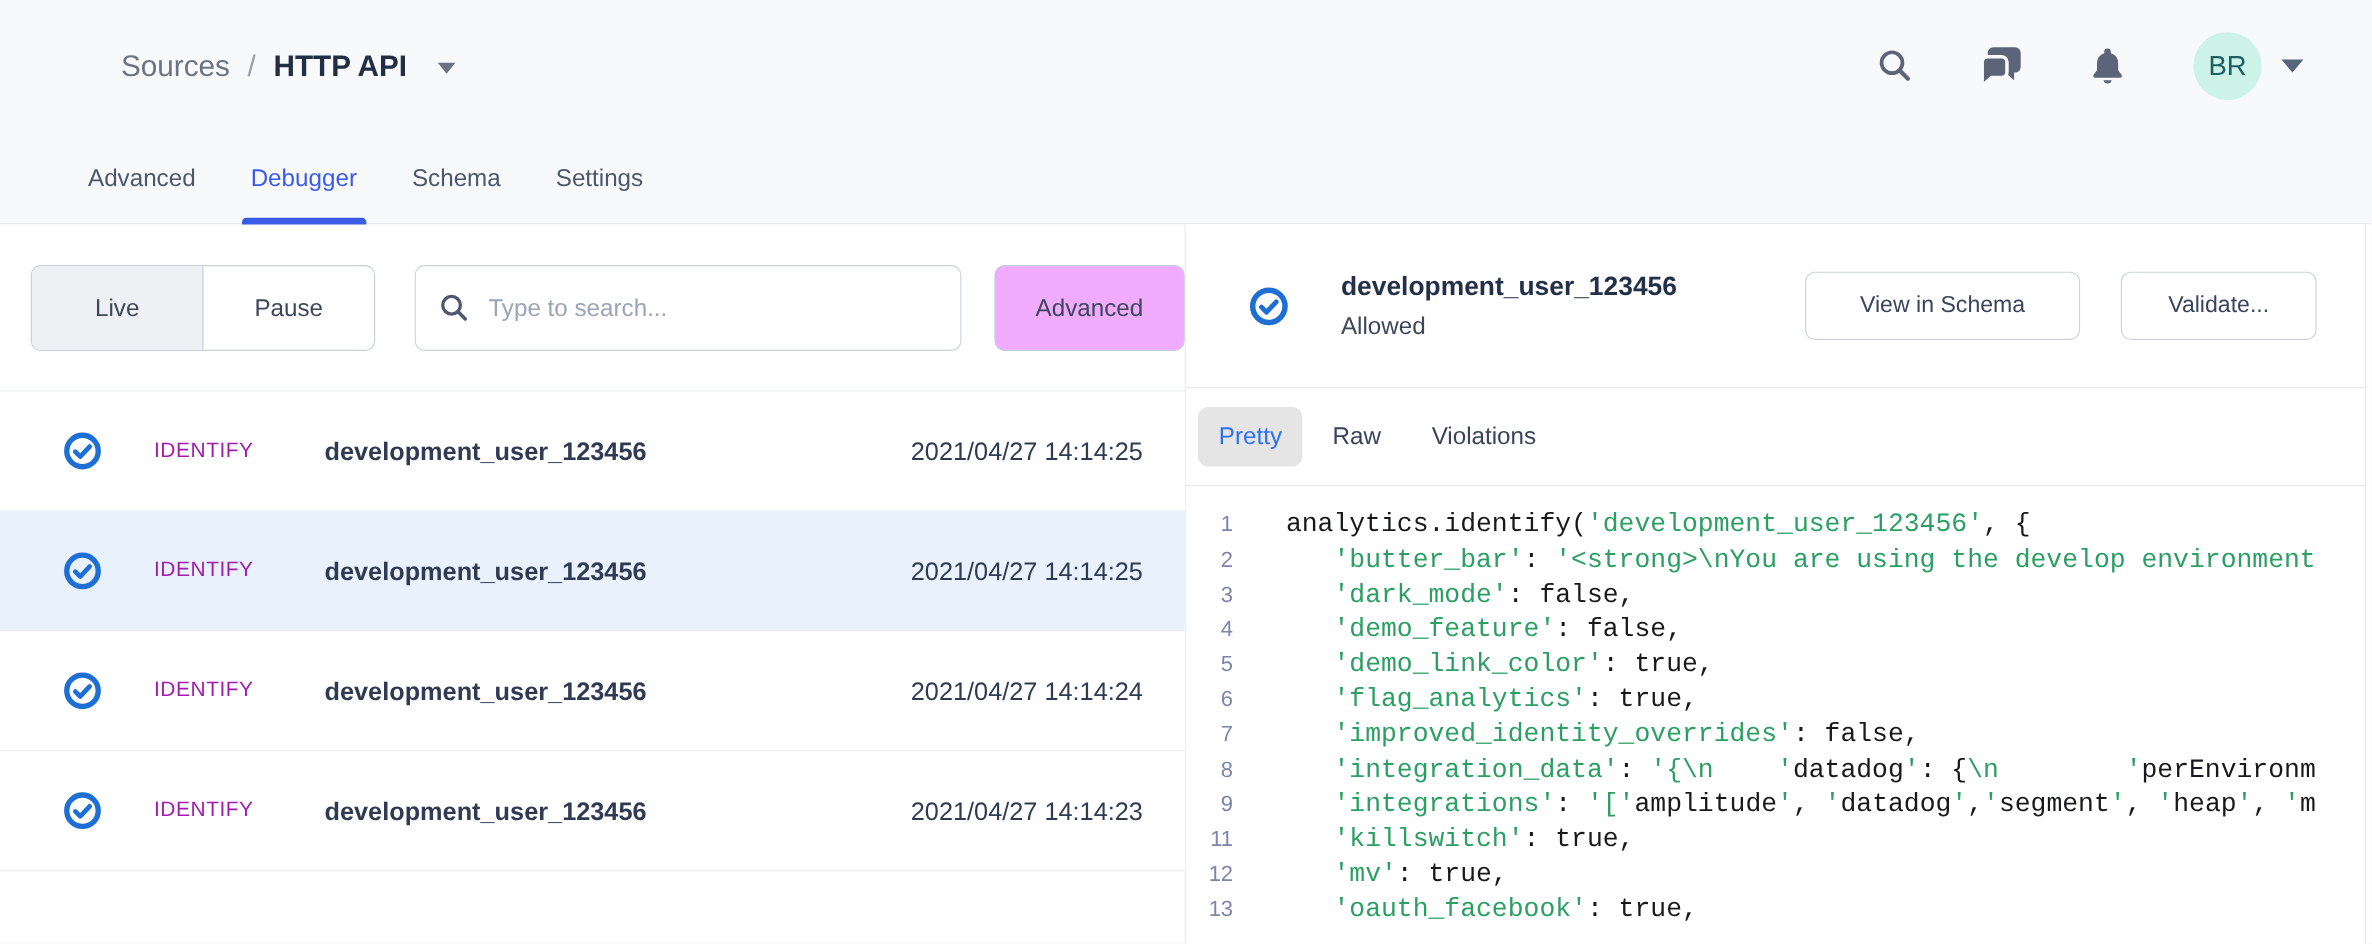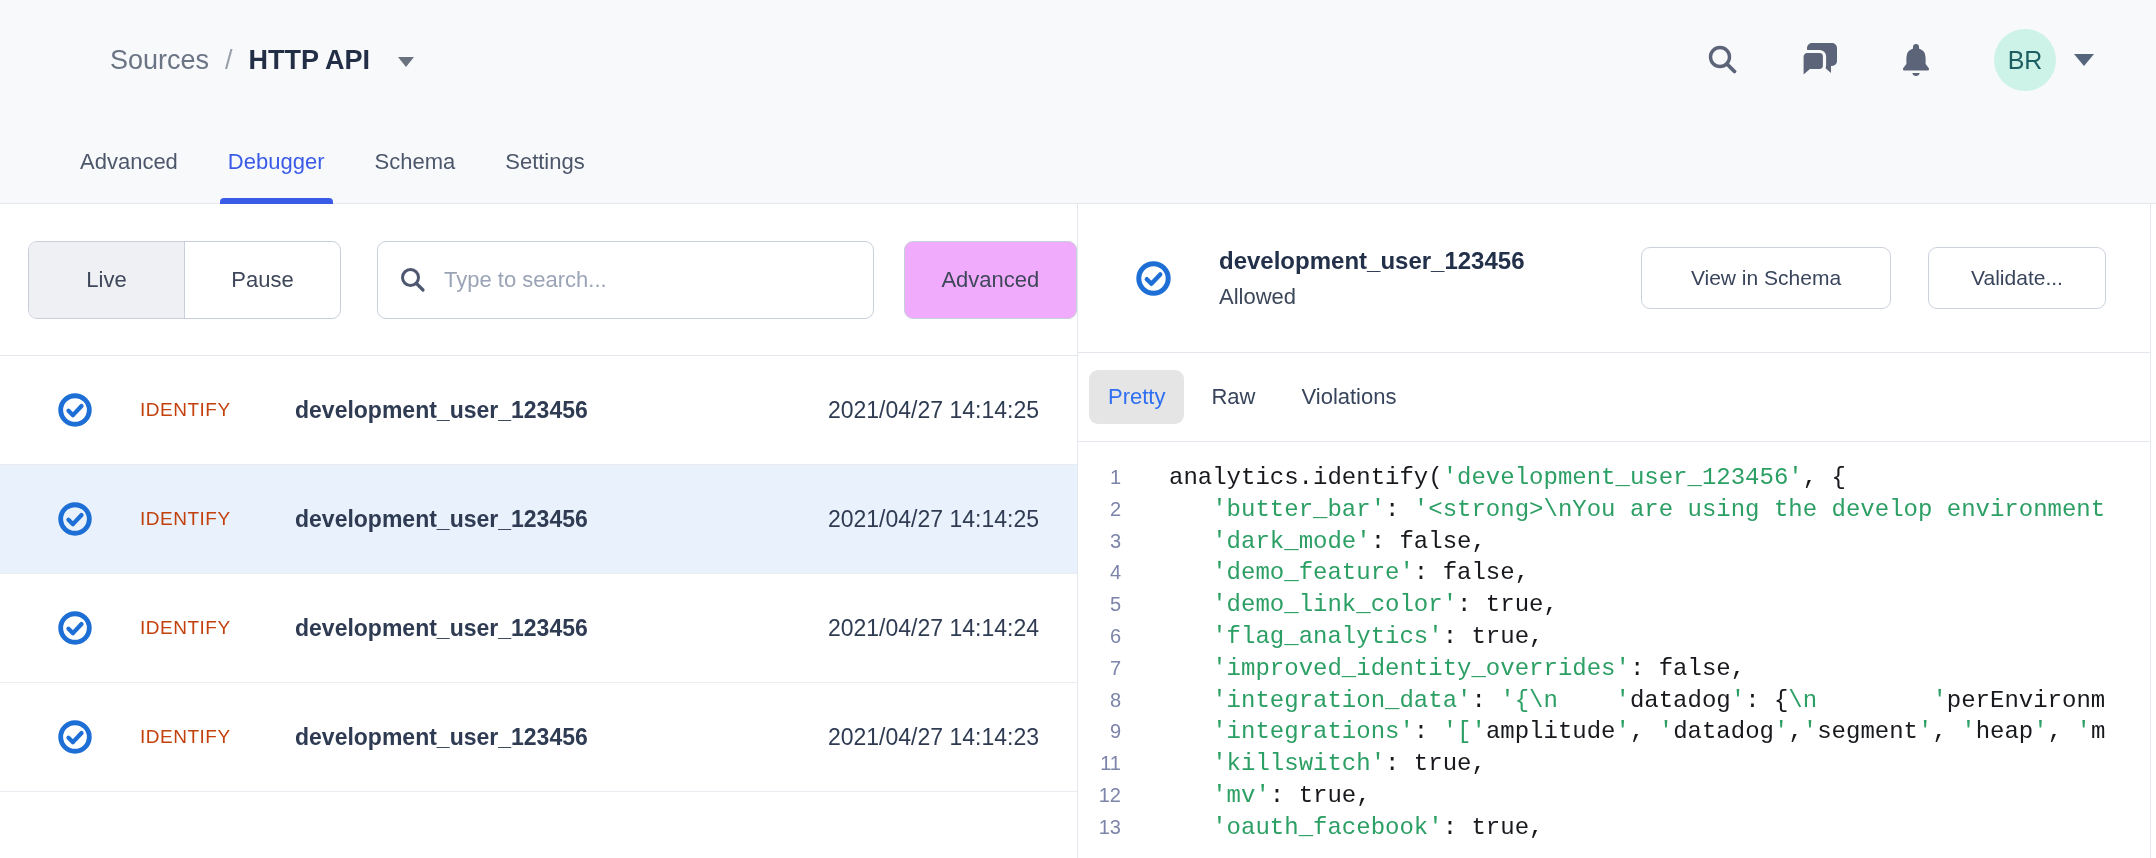--- a/index.html
+++ b/index.html
@@ -43,21 +43,21 @@
   .searchbox input { border:0; outline:0; flex:1; margin-left:16px; font-size:22px; color:#2e3b52;
                      background:transparent; font-family:"Liberation Sans", sans-serif; }
   .searchbox input::placeholder { color:#9ba4b6; }
   .adv-btn { margin-left:30px; width:176px; height:78px; border:1.5px solid #c7cdd9; border-radius:9px;
              background:#f0abfc; font-size:22px; color:#3e4759; display:flex; align-items:center;
              justify-content:center; cursor:pointer; }
 
   .ev-row { height:109px; border-bottom:1px solid #e9ecf1; display:flex; align-items:center;
             padding-left:57px; cursor:pointer; background:#fff; }
   .ev-row.selected { background:#e8f1fc; }
-  .ev-type { margin-left:47px; width:155px; font-size:19px; color:#c2410c; letter-spacing:0.5px; }
+  .ev-type { margin-left:47px; width:155px; font-size:19px; color:#a21caf; letter-spacing:0.5px; }
   .ev-name { font-size:23px; font-weight:700; color:#2e3b52; }
   .ev-time { margin-left:auto; margin-right:38px; font-size:23px; font-weight:500; color:#2e3b52; }
 
   
   .right { flex:1; background:#fff; border-right:1px solid #e4e7ed; margin-right:5px;
            display:flex; flex-direction:column; overflow:hidden; }
   .detail-header { height:149px; border-bottom:1px solid #e4e7ed; display:flex; align-items:center;
                    padding-left:57px; flex-shrink:0; }
   .detail-titles { margin-left:47px; }
   .detail-title { font-size:24px; font-weight:700; color:#223049; }

